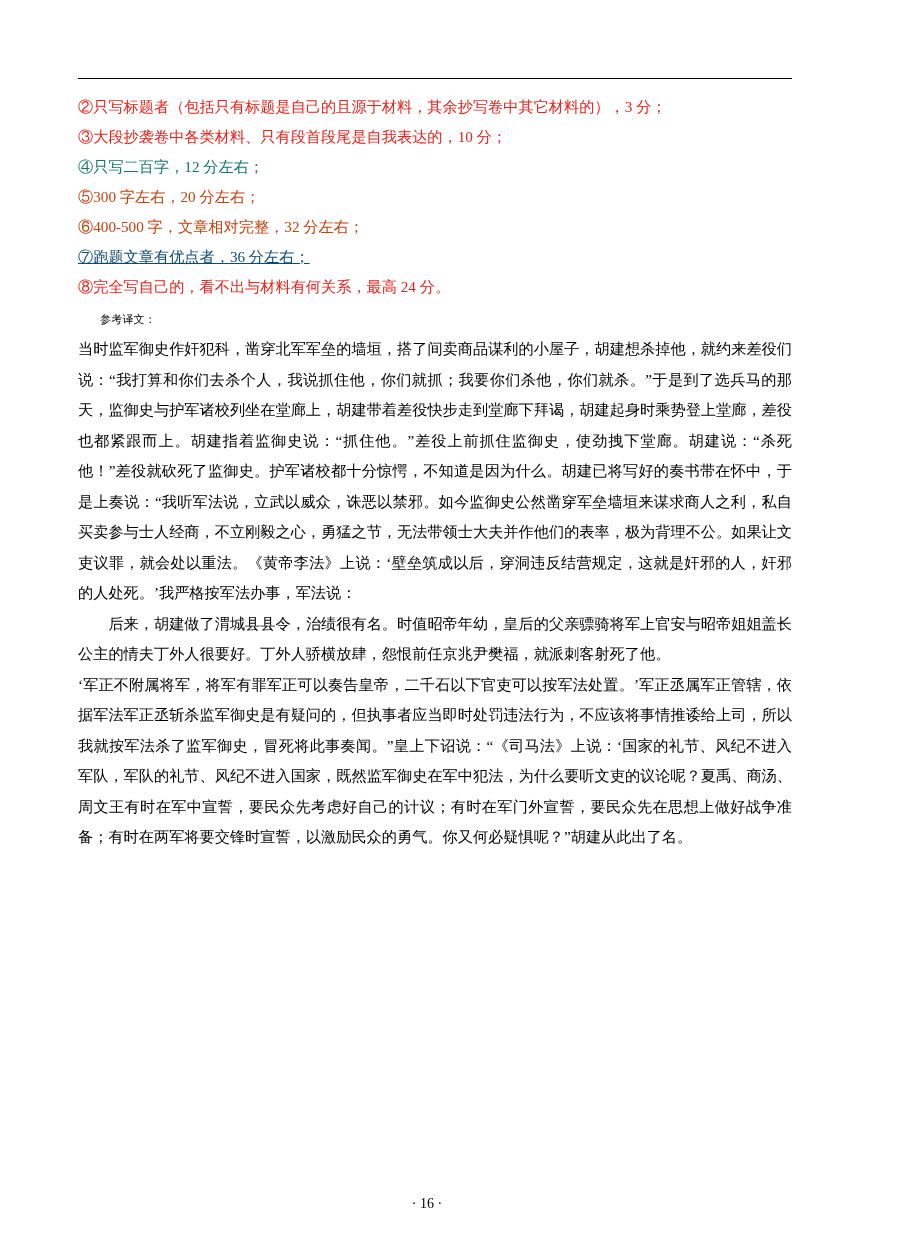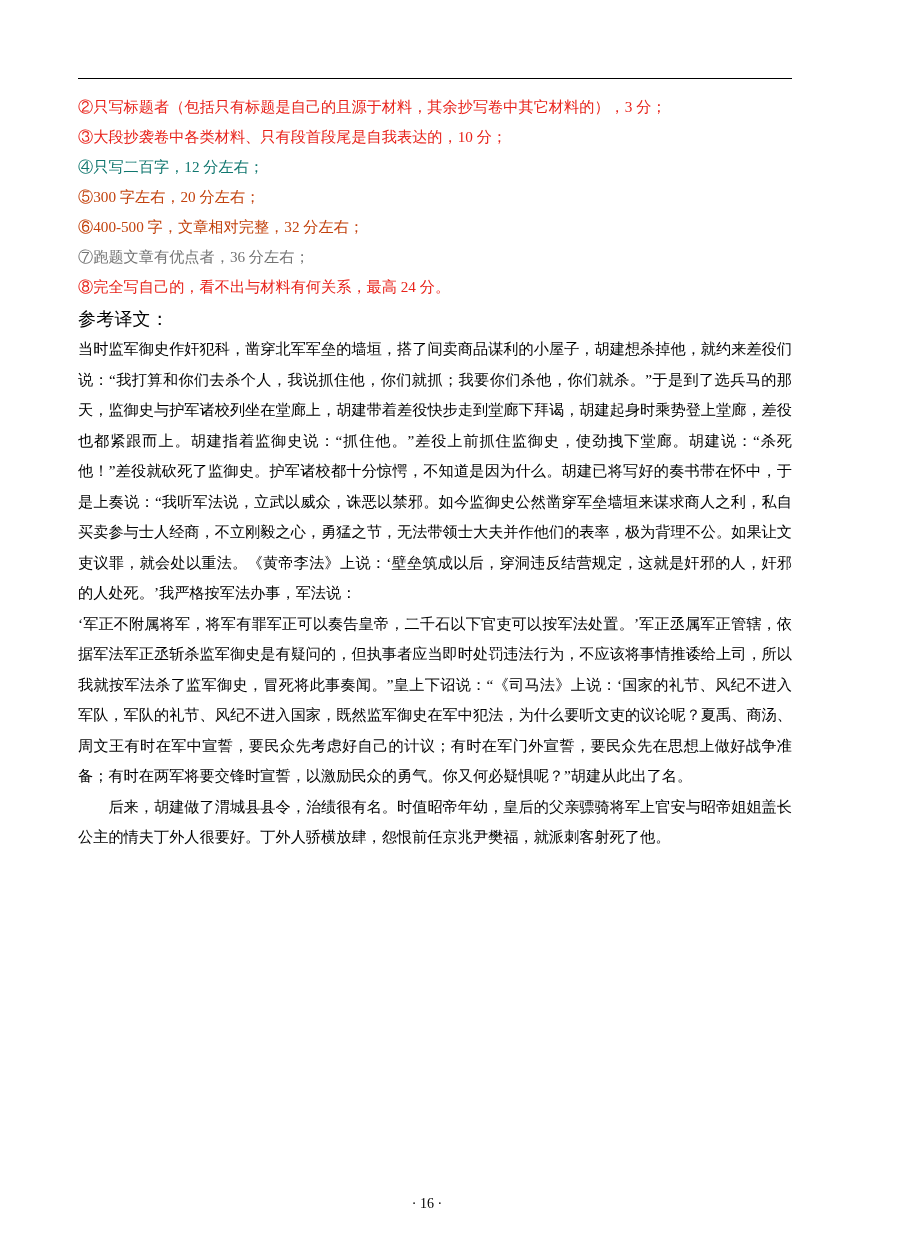--- a/index.html
+++ b/index.html
@@ -27,36 +27,37 @@
     left: 78px;
     right: 78px;
     top: 78px;
     height: 0;
     border-top: 1.5px solid #000;
   }
   .content {
     padding-top: 92px;
   }
   .line {
-    font-size: 18px;
+    font-size: 11px;
     line-height: 29px;
     letter-spacing: 0.2px;
     white-space: pre-wrap;
     word-break: break-all;
+    margin-left: 22px;
   }
   .scoring-line {
     font-size: 15.2px;
     line-height: 30px;
     white-space: pre-wrap;
     word-break: break-all;
   }
   .c-red { color: #e8221a; }
   .c-blue { color: #0f766e; }
   .c-green { color: #c2410c; }
-  .c-purple { color: #737373; }
+  .c-purple { color: #0c4a6e; text-decoration: underline; }
   .c-black { color: #000000; }
 
   .para {
     font-size: 15.2px;
     line-height: 30.5px;
     text-align: justify;
     text-justify: inter-ideograph;
     word-break: break-all;
     margin: 0;
   }
@@ -90,20 +91,20 @@
     <div class="scoring-line c-green">⑤300 字左右，20 分左右；</div>
     <div class="scoring-line c-green">⑥400-500 字，文章相对完整，32 分左右；</div>
     <div class="scoring-line c-purple">⑦跑题文章有优点者，36 分左右；</div>
     <div class="scoring-line c-red">⑧完全写自己的，看不出与材料有何关系，最高 24 分。</div>
 
     <div class="block-gap"></div>
 
     <div class="line c-black">参考译文：</div>
 
     <p class="para">当时监军御史作奸犯科，凿穿北军军垒的墙垣，搭了间卖商品谋利的小屋子，胡建想杀掉他，就约来差役们说：“我打算和你们去杀个人，我说抓住他，你们就抓；我要你们杀他，你们就杀。”于是到了选兵马的那天，监御史与护军诸校列坐在堂廊上，胡建带着差役快步走到堂廊下拜谒，胡建起身时乘势登上堂廊，差役也都紧跟而上。胡建指着监御史说：“抓住他。”差役上前抓住监御史，使劲拽下堂廊。胡建说：“杀死他！”差役就砍死了监御史。护军诸校都十分惊愕，不知道是因为什么。胡建已将写好的奏书带在怀中，于是上奏说：“我听军法说，立武以威众，诛恶以禁邪。如今监御史公然凿穿军垒墙垣来谋求商人之利，私自买卖参与士人经商，不立刚毅之心，勇猛之节，无法带领士大夫并作他们的表率，极为背理不公。如果让文吏议罪，就会处以重法。《黄帝李法》上说：‘壁垒筑成以后，穿洞违反结营规定，这就是奸邪的人，奸邪的人处死。’我严格按军法办事，军法说：</p>
+    <p class="para indent2">后来，胡建做了渭城县县令，治绩很有名。时值昭帝年幼，皇后的父亲骠骑将军上官安与昭帝姐姐盖长公主的情夫丁外人很要好。丁外人骄横放肆，怨恨前任京兆尹樊福，就派刺客射死了他。</p>
     <p class="para">‘军正不附属将军，将军有罪军正可以奏告皇帝，二千石以下官吏可以按军法处置。’军正丞属军正管辖，依据军法军正丞斩杀监军御史是有疑问的，但执事者应当即时处罚违法行为，不应该将事情推诿给上司，所以我就按军法杀了监军御史，冒死将此事奏闻。”皇上下诏说：“《司马法》上说：‘国家的礼节、风纪不进入军队，军队的礼节、风纪不进入国家，既然监军御史在军中犯法，为什么要听文吏的议论呢？夏禹、商汤、周文王有时在军中宣誓，要民众先考虑好自己的计议；有时在军门外宣誓，要民众先在思想上做好战争准备；有时在两军将要交锋时宣誓，以激励民众的勇气。你又何必疑惧呢？”胡建从此出了名。</p>
-    <p class="para indent2">后来，胡建做了渭城县县令，治绩很有名。时值昭帝年幼，皇后的父亲骠骑将军上官安与昭帝姐姐盖长公主的情夫丁外人很要好。丁外人骄横放肆，怨恨前任京兆尹樊福，就派刺客射死了他。</p>
 
   </div>
 
   <div class="footer">· 16 ·</div>
 
 </div>
 
 </body></html>

